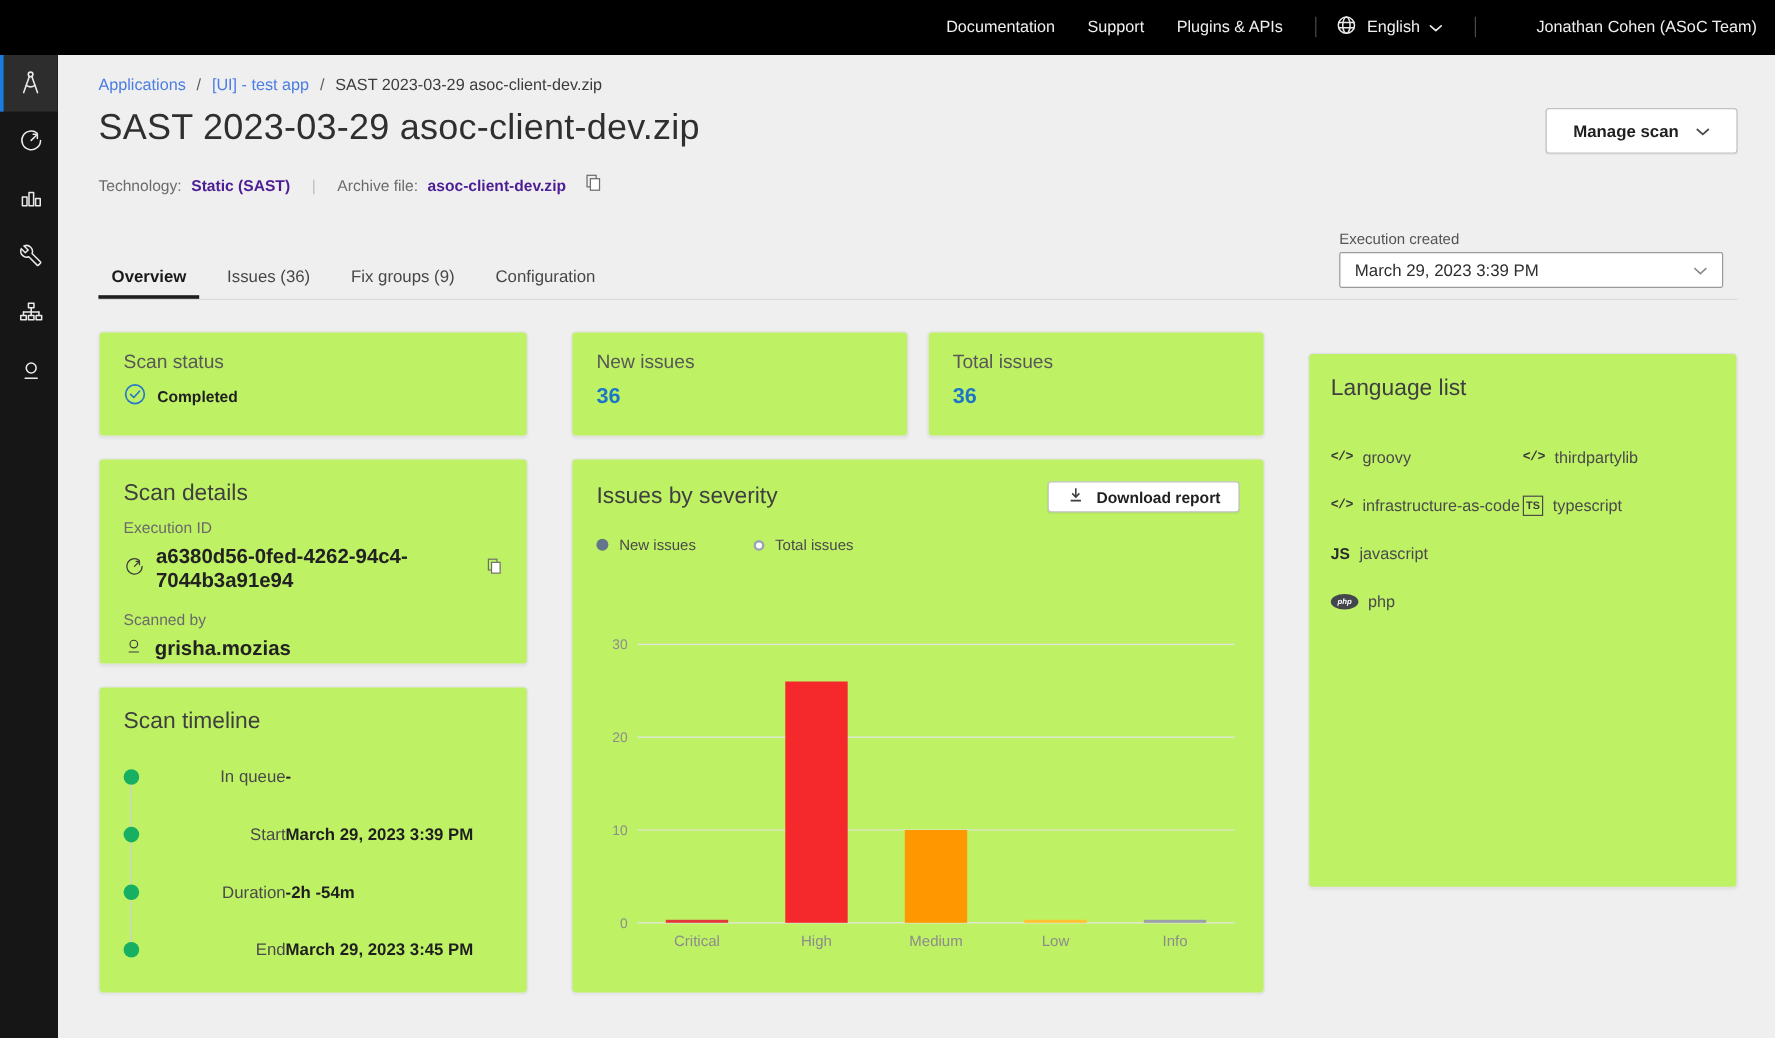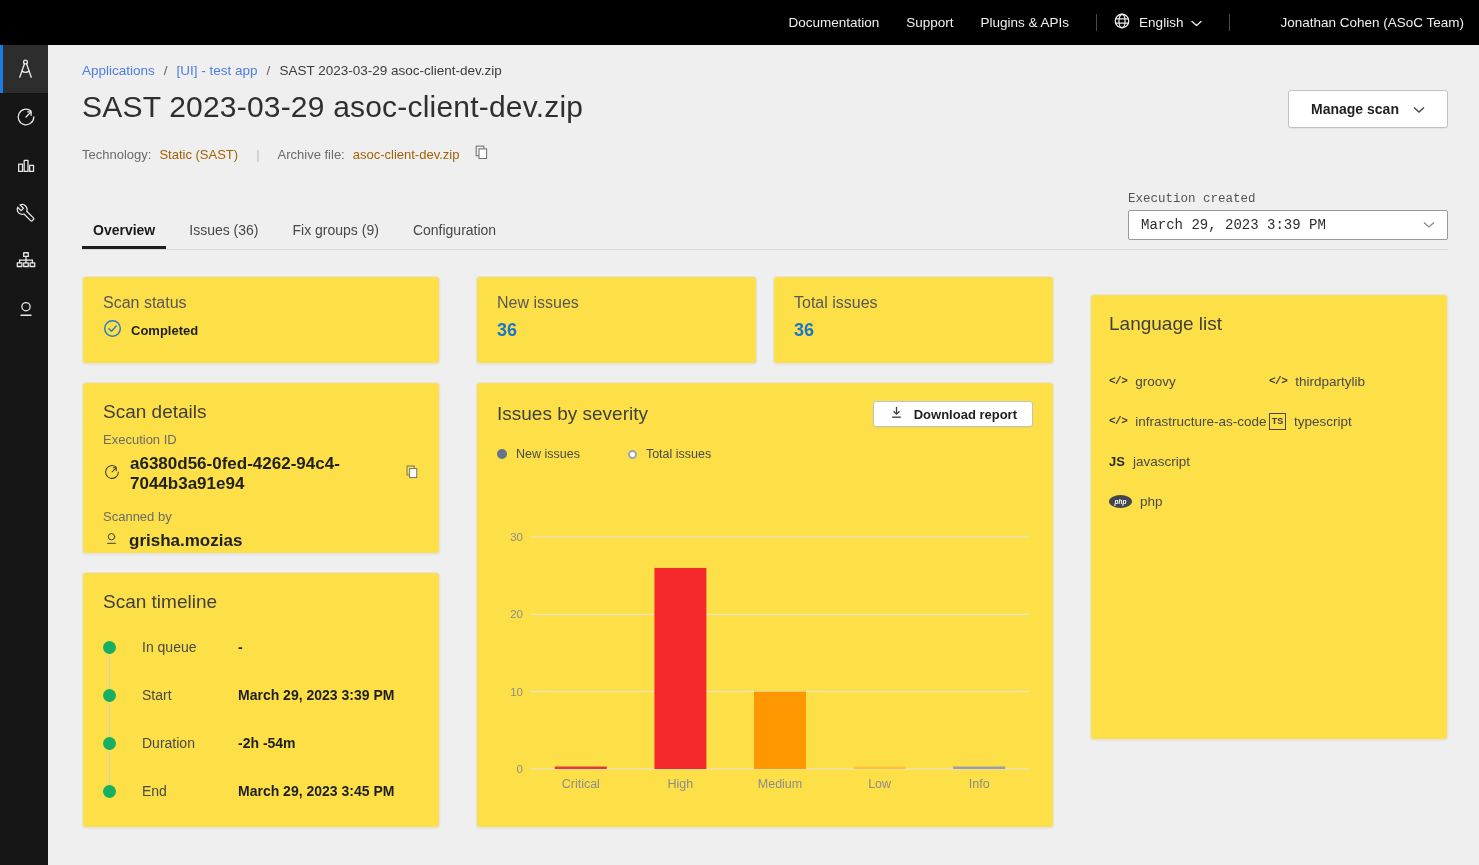--- a/index.html
+++ b/index.html
@@ -31,60 +31,60 @@
   .crumb-last { color:#3c3c3c; }
 
   .header-row { display:flex; align-items:flex-start; justify-content:space-between; margin-top:12px; }
   .page-title { font-size:30px; font-weight:400; color:#2f2f2f; letter-spacing:.2px; }
   .btn { background:#fff; border:1px solid #c2c2c2; border-radius:3px; cursor:pointer;
     font-family:inherit; font-weight:bold; color:#1f1f1f; box-shadow:0 1px 1px rgba(0,0,0,.05); }
   .manage-btn { width:160px; height:38px; font-size:14px; display:flex; align-items:center;
     justify-content:center; gap:14px; }
 
   .meta-row { margin-top:16px; font-size:13px; color:#6b6b6b; display:flex; align-items:center; gap:8px; }
-  .meta-strong { color:#a16207; font-weight:normal; }
+  .meta-strong { color:#4c1d95; font-weight:bold; }
   .meta-sep { color:#bdbdbd; margin:0 10px; }
   .copy-icon { cursor:pointer; margin-left:6px; }
 
   
   .tabs-row { position:relative; margin-top:46px; border-bottom:1px solid #d9d9d9; display:flex; height:40px; }
   .tab { padding:12px 11px 10px; margin-right:12px; font-size:14px; color:#474747; cursor:pointer;
     border-bottom:3px solid transparent; }
   .tab.active { color:#1a1a1a; font-weight:bold; border-bottom:3px solid #1f1f1f; }
-  .exec-created { position:absolute; right:0; bottom:9px; width:320px;font-family:Liberation Mono, monospace; }
+  .exec-created { position:absolute; right:12px; bottom:9px; width:320px; }
   .exec-label { font-size:12.5px; color:#545454; margin-bottom:4px; }
   .exec-select { width:320px; height:30px; background:#fff; border:1px solid #9a9a9a; border-radius:2px;
     display:flex; align-items:center; justify-content:space-between; padding:0 12px; font-size:14px;
     color:#2d2d2d; cursor:pointer; }
 
   
   .grid { display:flex; gap:36px; margin-top:26px; }
   .col-a, .col-c { width:358px; flex:none; display:flex; flex-direction:column; gap:18px; }
   .col-b { width:578px; flex:none; display:flex; flex-direction:column; gap:18px; }
-  .card { background:#fde047; border:1px solid #e3e3e3; border-radius:4px;
+  .card { background:#bef264; border:1px solid #e3e3e3; border-radius:4px;
     box-shadow:0 1px 2px rgba(0,0,0,.05); }
   .stat-row { display:flex; gap:16px; }
   .stat-card { flex:1; height:88px; padding:17px 20px; }
   .stat-label { font-size:16px; color:#585858; }
   .stat-value { margin-top:8px; font-size:18px; font-weight:bold; color:#1a1a1a; }
   .stat-value.blue { color:#1b76c8; }
   .status-line { display:flex; align-items:center; gap:9px; margin-top:7px; font-size:13px; font-weight:bold; }
 
   .card-title { font-size:19px; color:#3f3f3f; font-weight:400; }
 
   
   .details-card { height:172px; padding:18px 20px; }
   .small-label { font-size:13px; color:#6b6b6b; }
   .detail-row { display:flex; align-items:center; gap:9px; font-size:17px; font-weight:bold; color:#222; }
 
   
   .timeline-card { height:256px; padding:18px 20px 10px; }
   .timeline-events { position:relative; margin-top:10px; }
   .timeline-line { position:absolute; left:6px; top:24px; bottom:24px; width:1px; background:#cfcfcf; }
-  .tl-row { display:flex; align-items:center; height:48px; position:relative; }
+  .tl-row { display:flex; align-items:center; height:48px; position:relative;text-align:right; }
   .tl-dot { width:13px; height:13px; border-radius:50%; background:#17b062; flex:none; z-index:2; }
   .tl-label { margin-left:26px; width:96px; font-size:14px; color:#4a4a4a; }
   .tl-value { font-size:14px; font-weight:bold; color:#1f1f1f; }
 
   
   .chart-card { height:446px; padding:18px 20px; }
   .chart-head { display:flex; align-items:center; justify-content:space-between; }
   .download-btn { height:26px; padding:0 15px; font-size:13px; display:flex; align-items:center; gap:10px; }
   .legend { display:flex; gap:48px; margin-top:20px; align-items:center; }
   .legend-item { display:flex; align-items:center; gap:9px; font-size:12.5px; color:#4a4a4a; cursor:pointer; }

